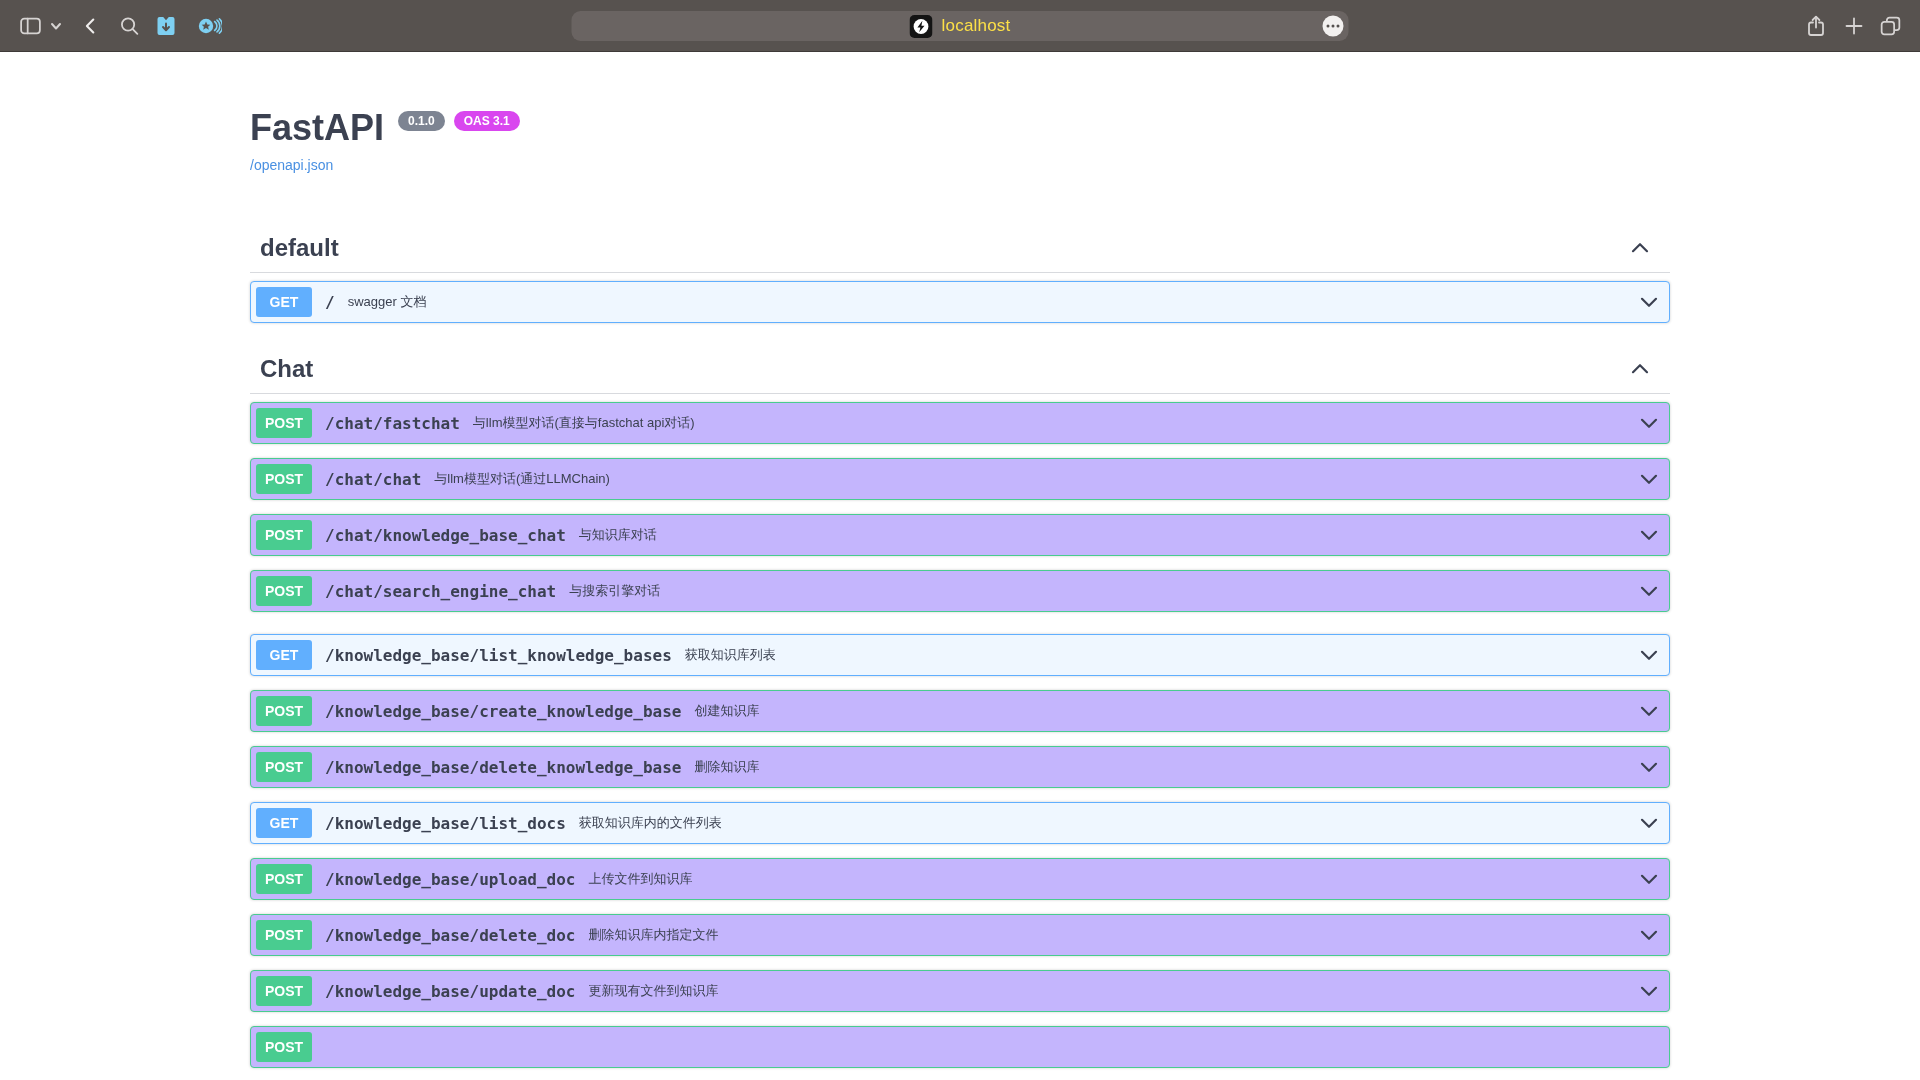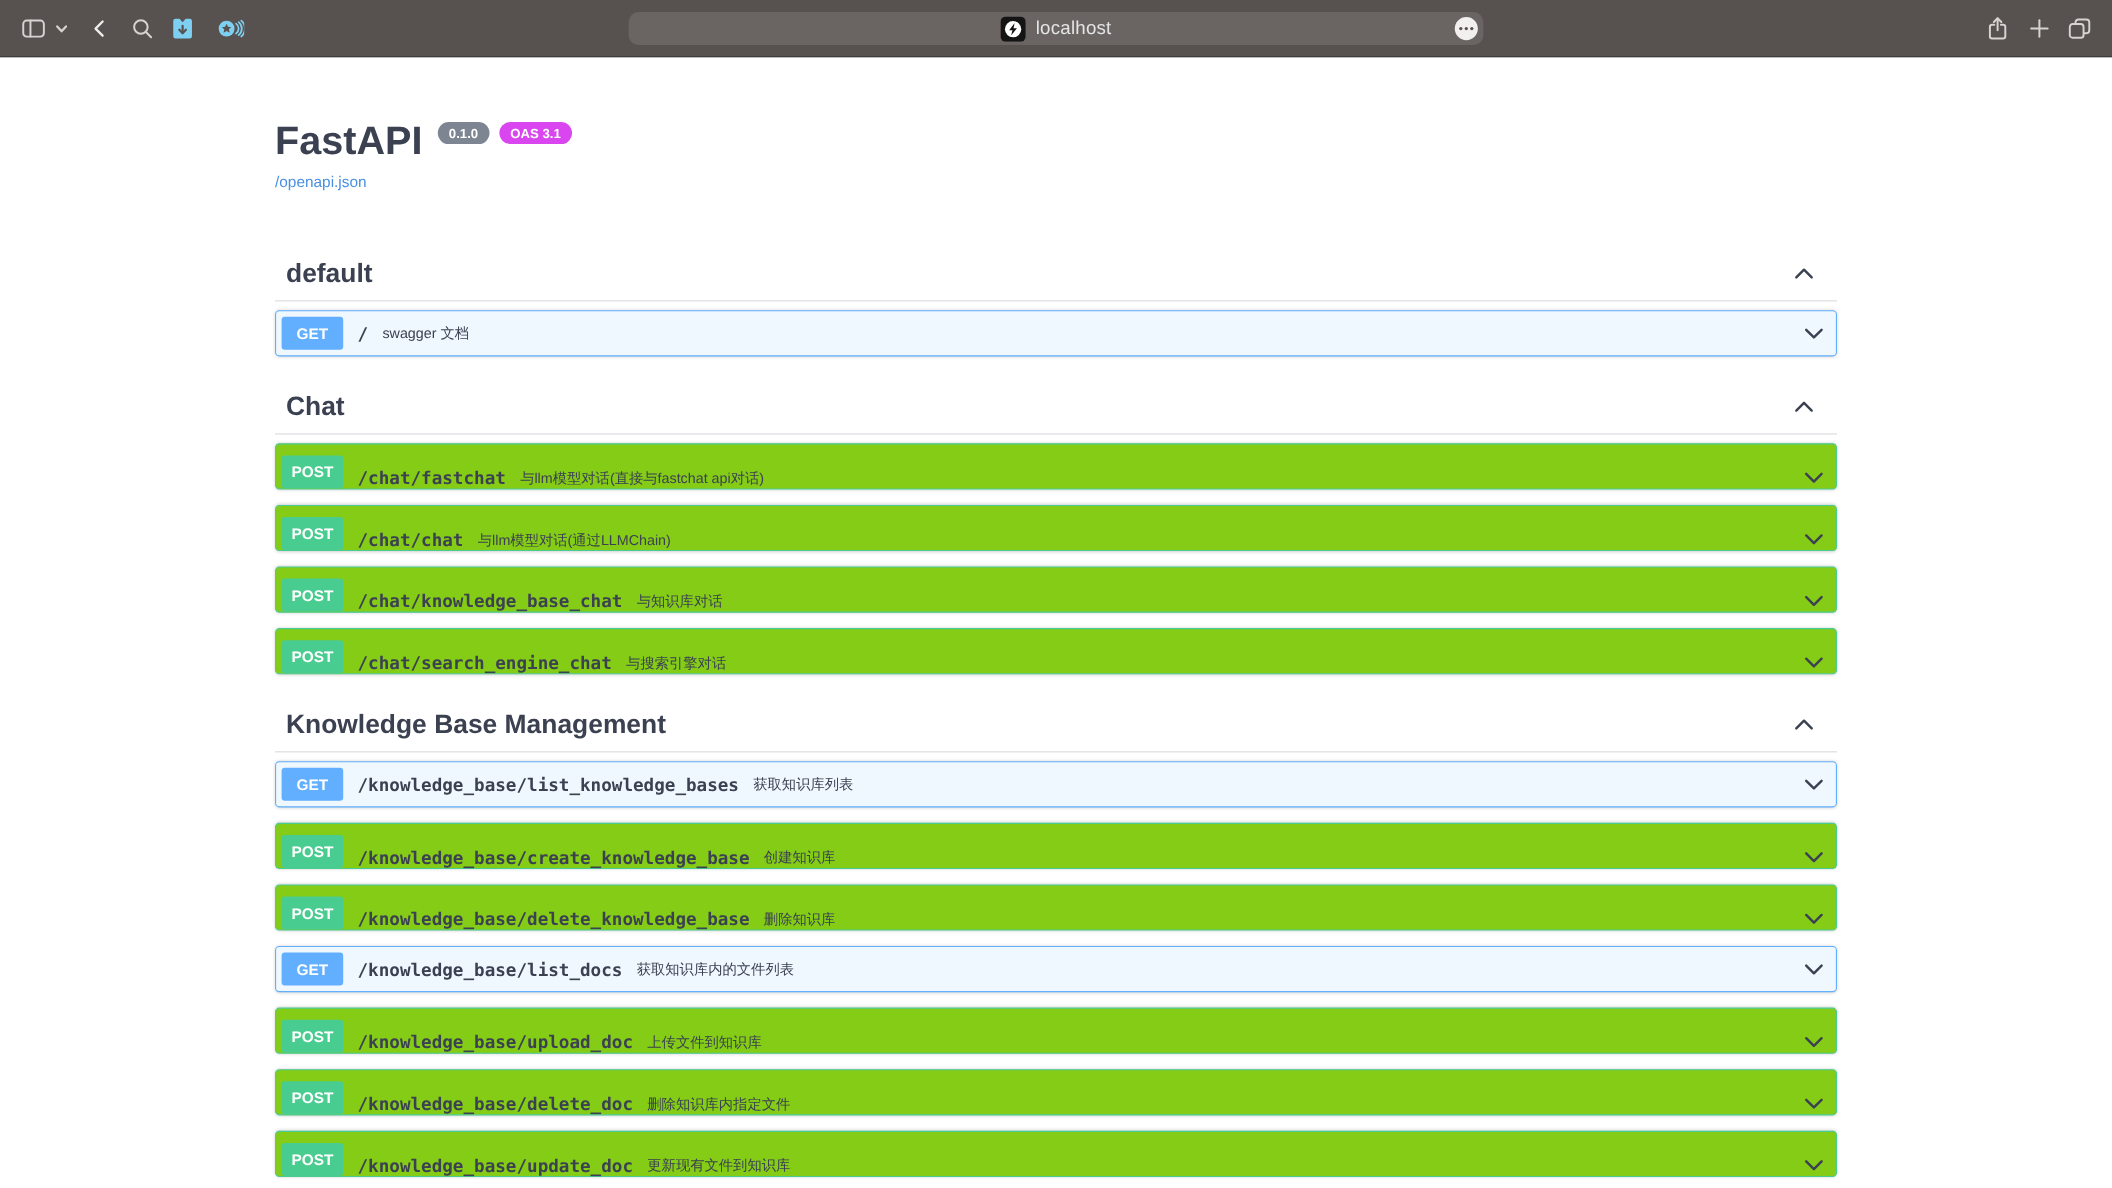--- a/index.html
+++ b/index.html
@@ -8,21 +8,21 @@
 
   
   .toolbar { position: relative; height: 52px; background: #57524f;
     border-bottom: 1px solid #3e3a38; }
   .tb-icon { position: absolute; top: 50%; transform: translateY(-50%);
     display: flex; align-items: center; justify-content: center; cursor: default; }
   .url-field { position: absolute; left: 50%; top: 11px; transform: translateX(-50%);
     width: 777px; height: 30px; background: #6a6462; border-radius: 9px;
     display: flex; align-items: center; justify-content: center; }
   .url-content { display: flex; align-items: center; gap: 9px; }
-  .url-label { color: #e5e5e5; font-size: 17px; letter-spacing: .2px; }
+  .url-label { color: #fde047; font-size: 17px; letter-spacing: .2px; }
   .more-badge { position: absolute; right: 5px; top: 50%; transform: translateY(-50%);
     width: 21px; height: 21px; border-radius: 50%; background: #f2f0ef;
     display: flex; align-items: center; justify-content: center; gap: 2px; }
   .more-badge i { width: 3px; height: 3px; border-radius: 50%; background: #55504e; display: block; }
 
   
   .page { height: 1028px; background: #fff; overflow: hidden; }
   .wrapper { width: 1420px; margin: 0 auto; }
   .info { padding-top: 55px; }
   .title-row { display: flex; align-items: flex-start; }
@@ -35,21 +35,21 @@
     color: #4990e2; text-decoration: none; cursor: pointer; }
 
   .opblock-tag { display: flex; align-items: center; margin-top: 50px;
     padding: 10px 20px 10px 10px; border-bottom: 1px solid #d8dade; cursor: pointer; gap: 36px; }
   .opblock-tag.later { margin-top: 22px; }
   .opblock-tag h3 { flex: 1; font-size: 24px; font-weight: 700; color: #3b4151; }
   .operations { padding-top: 8px; }
   .opblock { display: flex; align-items: center; height: 42px; margin-bottom: 14px;
     border-radius: 4px; border: 1px solid; box-shadow: 0 0 3px rgba(0,0,0,.19); cursor: pointer; }
   .opblock.get  { background: #eff7ff; border-color: #61affe; }
-  .opblock.post { background: #84cc16; border-color: #49cc90; align-items: flex-end; }
+  .opblock.post { background: #c4b5fd; border-color: #49cc90; }
   .method-btn { width: 56px; text-align: center; padding: 7px 0; margin-left: 5px;
     border-radius: 3px; color: #fff; font-weight: 700; font-size: 14px; }
   .opblock.get  .method-btn { background: #61affe; }
   .opblock.post .method-btn { background: #49cc90; }
   .op-path { margin-left: 13px; font-family: "DejaVu Sans Mono", monospace;
     font-weight: 700; font-size: 16px; color: #3b4151; }
   .op-summary { margin-left: 13px; font-size: 13px; color: #3b4151; }
   .row-arrow { margin-left: auto; margin-right: 10px; display: flex; }
   .tag-arrow { display: flex; }
 </style>
@@ -213,28 +213,20 @@
             <span class="method-btn">POST</span>
             <span class="op-path">/chat/search_engine_chat</span>
             <span class="op-summary">与搜索引擎对话</span>
             <span class="row-arrow">
               <svg width="20" height="20" viewBox="0 0 20 20" fill="none" stroke="#3b4151" stroke-width="2.2" stroke-linecap="round" stroke-linejoin="round">
                 <polyline points="3,6.8 10,13.8 17,6.8"></polyline>
               </svg>
             </span>
           </div>
         </div>
-        <div class="opblock-tag later">
-          <h3>Knowledge Base Management</h3>
-          <span class="tag-arrow">
-            <svg width="20" height="20" viewBox="0 0 20 20" fill="none" stroke="#3b4151" stroke-width="2.2" stroke-linecap="round" stroke-linejoin="round">
-              <polyline points="3,13.2 10,6.2 17,13.2"></polyline>
-            </svg>
-          </span>
-        </div>
         <div class="operations">
           <div class="opblock get">
             <span class="method-btn">GET</span>
             <span class="op-path">/knowledge_base/list_knowledge_bases</span>
             <span class="op-summary">获取知识库列表</span>
             <span class="row-arrow">
               <svg width="20" height="20" viewBox="0 0 20 20" fill="none" stroke="#3b4151" stroke-width="2.2" stroke-linecap="round" stroke-linejoin="round">
                 <polyline points="3,6.8 10,13.8 17,6.8"></polyline>
               </svg>
             </span>

